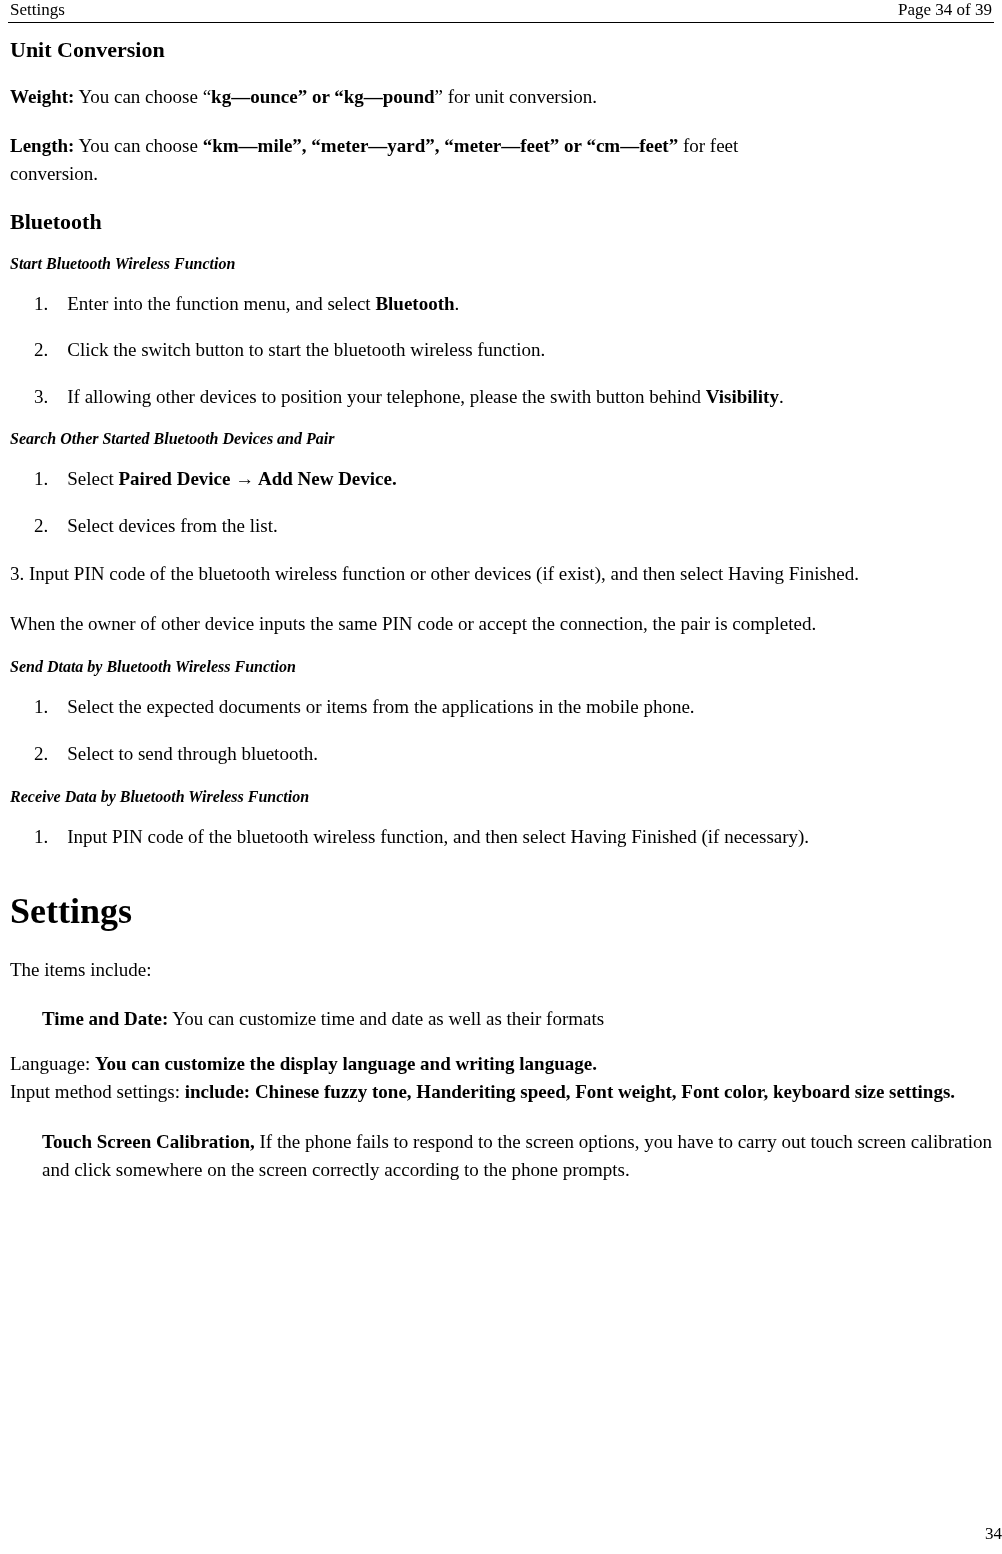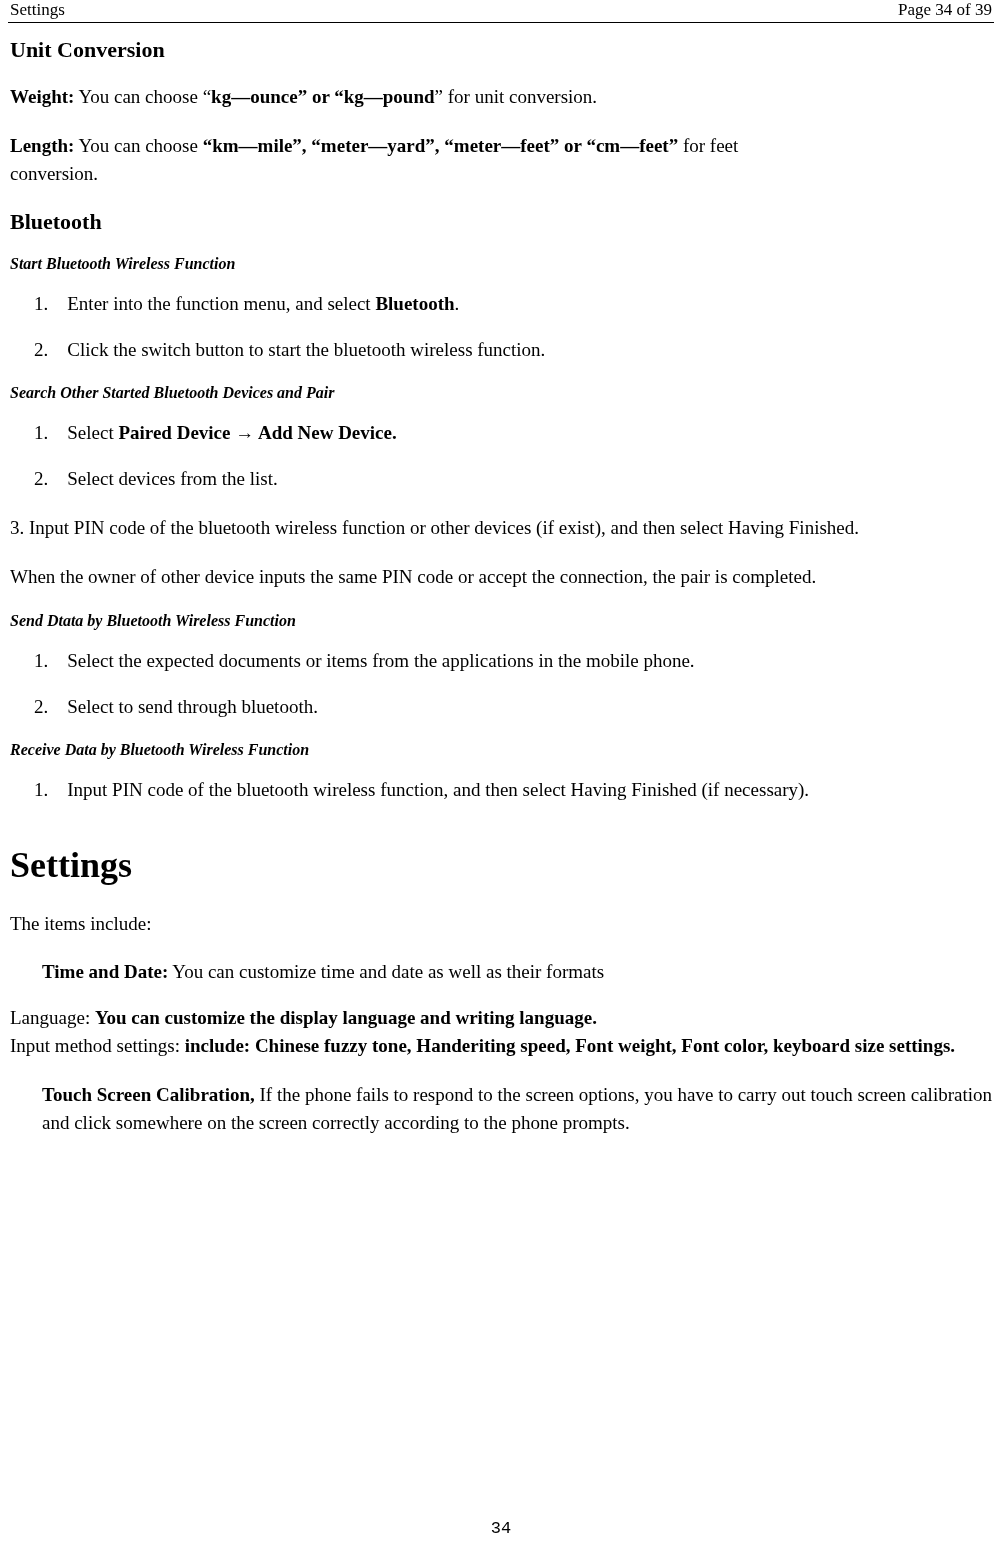--- a/index.html
+++ b/index.html
@@ -51,45 +51,45 @@
       line-height: 1.4;
     }
     .indent-block {
       margin: 12px 0 20px 32px;
       line-height: 1.5;
       text-align: justify;
     }
     .bold { font-weight: bold; }
     .footer {
       position: absolute;
-      bottom: 16px;
+      bottom: 10px;
       left: 0;
       width: 100%;
-      text-align: center;
+      text-align: right;
       font-size: 17px;
-      font-family: Liberation Mono, monospace;
     }
   </style>
 </head>
 <body>
 
 <div class="header">
   <span>Settings</span>
   <span>Page 34 of 39</span>
 </div>
 
 <div class="content">
   <h2>Unit Conversion</h2>
   <p><span class="bold">Weight:</span><span> You can choose “</span><span class="bold">kg—ounce” or “kg—pound</span><span>” for unit conversion.</span></p>
   <p class="justify"><span class="bold">Length:</span><span>   You  can  choose  </span><span class="bold">“km—mile”,  “meter—yard”,  “meter—feet”  or  “cm—feet”</span><span>  for  feet</span><br><span>conversion.</span></p>
 
   <h2>Bluetooth</h2>
   <h3>Start Bluetooth Wireless Function</h3>
   <p class="list-item"><span>1.</span>&nbsp;&nbsp;&nbsp;&nbsp;<span>Enter into the function menu, and select </span><span class="bold">Bluetooth</span><span>.</span></p>
   <p class="list-item"><span>2.</span>&nbsp;&nbsp;&nbsp;&nbsp;<span>Click the switch button to start the bluetooth wireless function.</span></p>
+  <p class="list-item"><span>3.</span>&nbsp;&nbsp;&nbsp;&nbsp;<span>If allowing other devices to position your telephone, please the swith button behind </span><span class="bold">Visibility</span><span>.</span></p>
 
   <h3>Search Other Started Bluetooth Devices and Pair</h3>
   <p class="list-item"><span>1.</span>&nbsp;&nbsp;&nbsp;&nbsp;<span>Select </span><span class="bold">Paired Device → Add New Device.</span></p>
   <p class="list-item"><span>2.</span>&nbsp;&nbsp;&nbsp;&nbsp;<span>Select devices from the list.</span></p>
   <p class="justify" style="line-height:1.6">3.    Input PIN code of the bluetooth wireless function or other devices (if exist), and then select Having Finished.</p>
   <p>When the owner of other device inputs the same PIN code or accept the connection, the pair is completed.</p>
 
   <h3>Send Dtata by Bluetooth Wireless Function</h3>
   <p class="list-item"><span>1.</span>&nbsp;&nbsp;&nbsp;&nbsp;<span>Select the expected documents or items from the applications in the mobile phone.</span></p>
   <p class="list-item"><span>2.</span>&nbsp;&nbsp;&nbsp;&nbsp;<span>Select to send through bluetooth.</span></p>

